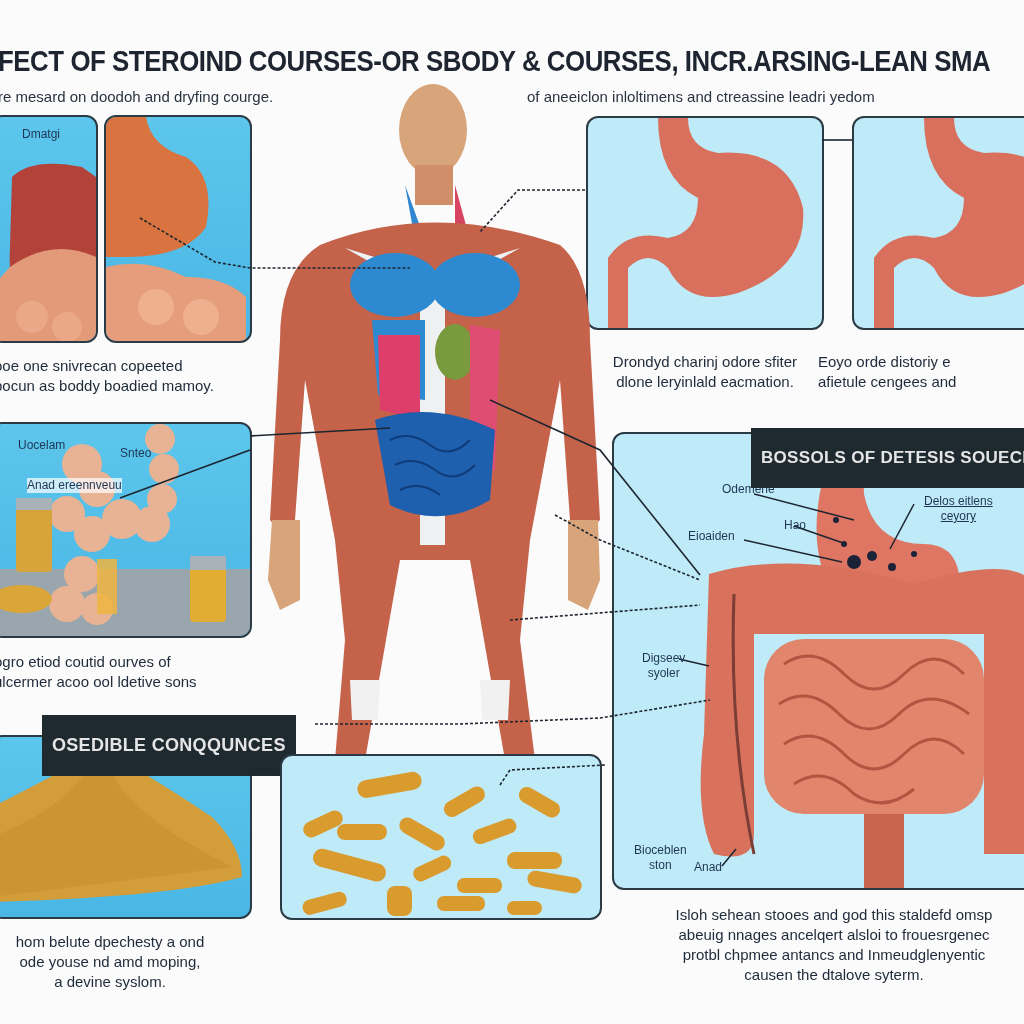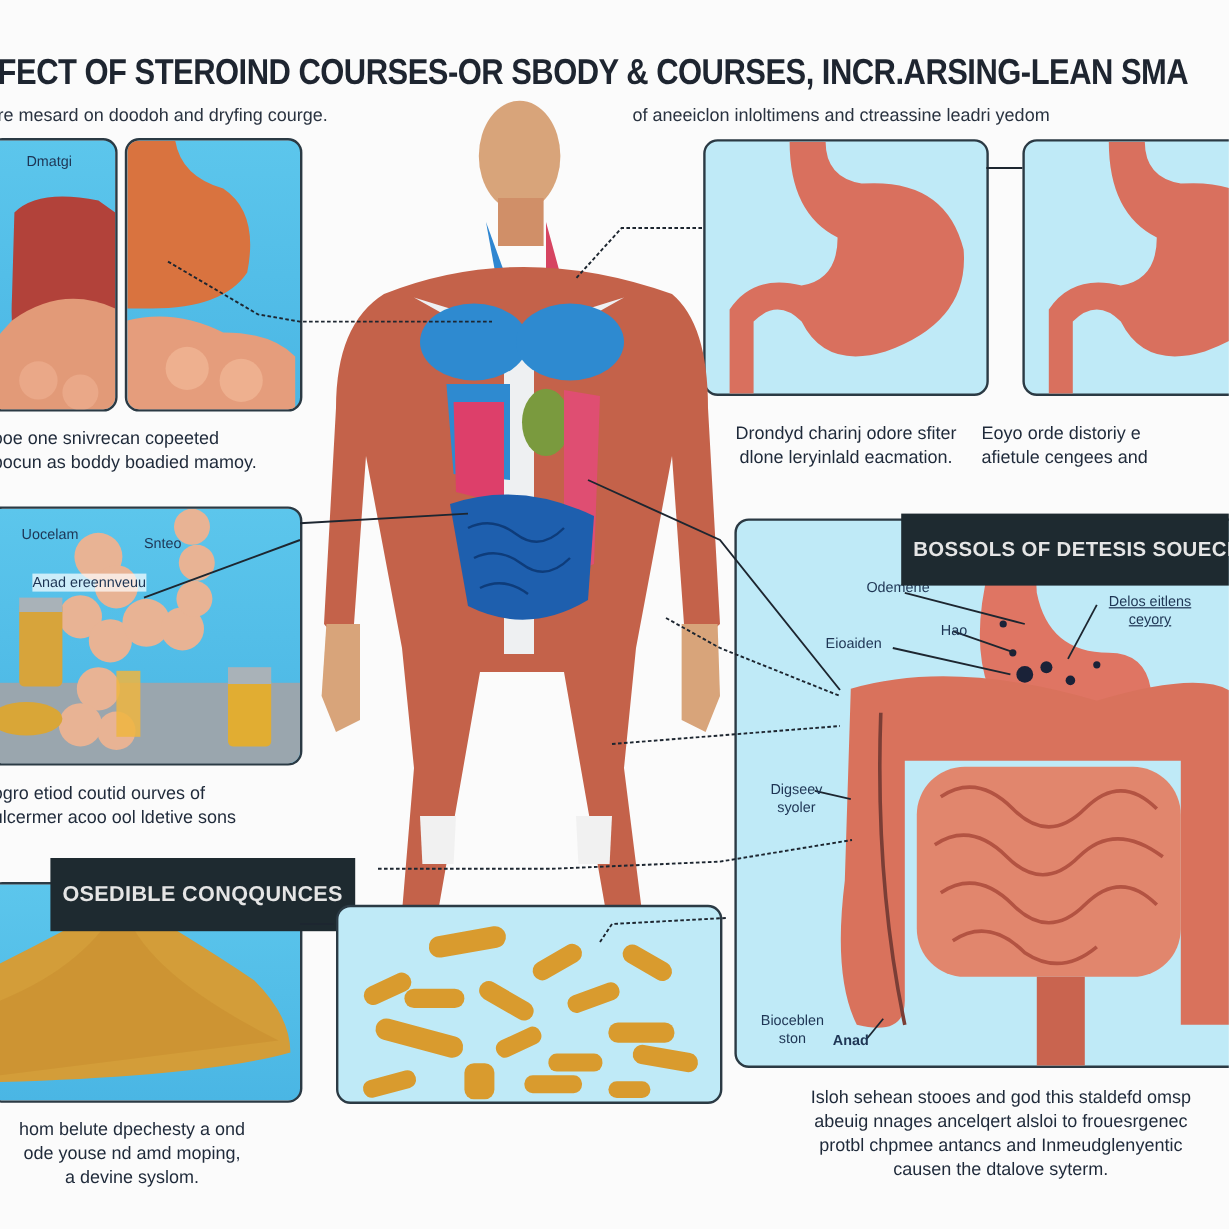--- a/index.html
+++ b/index.html
@@ -225,21 +225,21 @@
     <span>ceyory</span>
   </span>
   <span class="lbl" style="left:4px; top:217px; text-align:center;margin-left:24px;">
     <span>Digseev</span><br>
     <span>syoler</span>
   </span>
   <span class="lbl" style="left:20px; top:372px;margin-top:37px;">
     <span>Bioceblen</span><br>
     <span>ston</span>
   </span>
-  <span class="lbl" style="left:80px; top:426px;font-weight:bold;">Anad</span>
+  <span class="lbl" style="left:80px; top:426px;">Anad</span>
 </div>
 <div class="banner" style="left:707px; top:428px; font-size:17px;">BOSSOLS OF DETESIS SOUECES</div>
 <div class="caption center" style="left:624px; top:905px; width:420px;">
   <div>Isloh sehean stooes and god this staldefd omsp</div>
   <div>abeuig nnages ancelqert alsloi to frouesrgenec</div>
   <div>protbl chpmee antancs and Inmeudglenyentic</div>
   <div>causen the dtalove syterm.</div>
 </div>
 
 </body></html>

